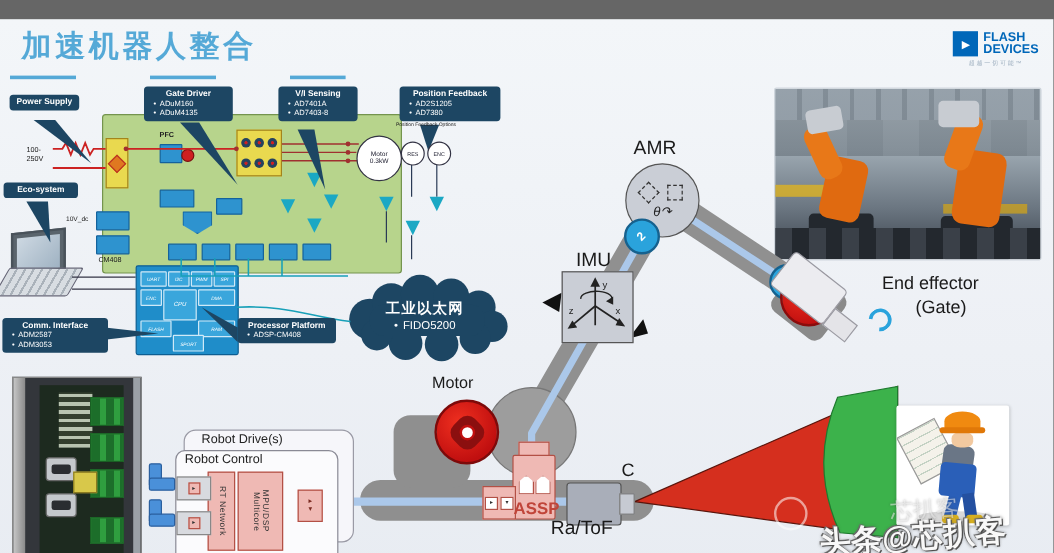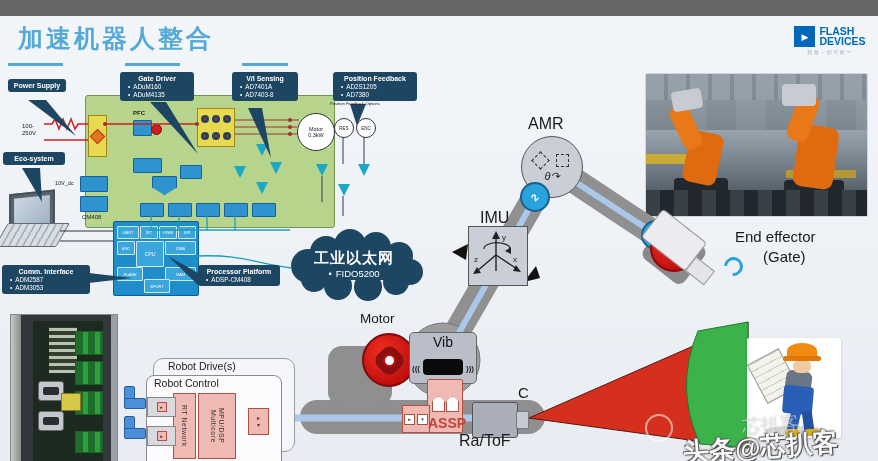--- a/index.html
+++ b/index.html
@@ -20,21 +20,21 @@
   .co .t{font-weight:bold;font-size:7px;text-align:center}
   .co .it{display:flex;gap:3px;font-size:6.3px;padding-left:5px;align-items:baseline}
   .co-power{left:8px;top:63px;width:52px}
   .co-gate{left:120px;top:56px;width:68px}
   .co-vi{left:232px;top:56px;width:60px}
   .co-pos{left:333px;top:56px;width:78px}
   .co-eco{left:3px;top:136px;width:56px}
   .co-comm{left:2px;top:249px;width:82px}
   .co-proc{left:198px;top:249px;width:76px}
   .cloud-txt{left:300px;top:233px;width:108px;z-index:6;color:#fff;text-align:center}
-  .cloud-l1{font-size:15px;font-weight:bold;letter-spacing:1px}
+  .cloud-l1{font-size:12px;font-weight:bold;letter-spacing:1px}
   .cloud-l2{font-size:9.5px;display:flex;gap:4px;justify-content:center}
   
   .pcb{left:85px;top:79px;width:248px;height:131px;background:#b7d48c;border:1px solid #74944e;border-radius:3px;z-index:3}
   .chip{position:absolute;background:#2e93cf;border:1px solid #14629c;border-radius:1px;z-index:3}
   .rectifier{left:88px;top:99px;width:17px;height:40px;background:#e9d94f;border:1px solid #a3841c;z-index:3;display:flex;align-items:center;justify-content:center}
   .rect-dia{width:9px;height:9px;background:#e07820;border:1px solid #b32;transform:rotate(45deg)}
   .igbt{left:197px;top:92px;width:38px;height:39px;background:#e9d94f;border:1px solid #a3841c;z-index:3;
     display:grid;grid-template-columns:repeat(3,1fr);align-items:center;justify-items:center;padding:2px;box-sizing:border-box}
   .igbt i{width:8px;height:8px;border-radius:50%;background:radial-gradient(circle,#c22 20%,#26435e 28%)}
   .pfc-chip{left:133px;top:104px;width:17px;height:14px}
@@ -461,26 +461,20 @@
       <text x="33" y="13" font-size="8" fill="#222">y</text>
       <text x="44" y="35" font-size="8" fill="#222">x</text>
       <text x="5" y="35" font-size="8" fill="#222">z</text>
     </svg>
   </div>
   <div class="a rmotor">
     <span class="rmotor-x">
         <span class="rmotor-hub"></span>
       </span>
   </div>
-  <div class="a vib">
-    <div class="vib-t">Vib</div>
-    <span class="vib-l">(((</span>
-    <div class="vib-bar"></div>
-    <span class="vib-r">)))</span>
-  </div>
   <div class="a assp-t"></div>
   <div class="a assp-big">
     <span class="house h1"></span>
     <span class="house h2"></span>
   </div>
   <div class="a assp-sm">
     <b>▸</b>
     <b>▾</b>
   </div>
   <div class="a ratof"></div>

